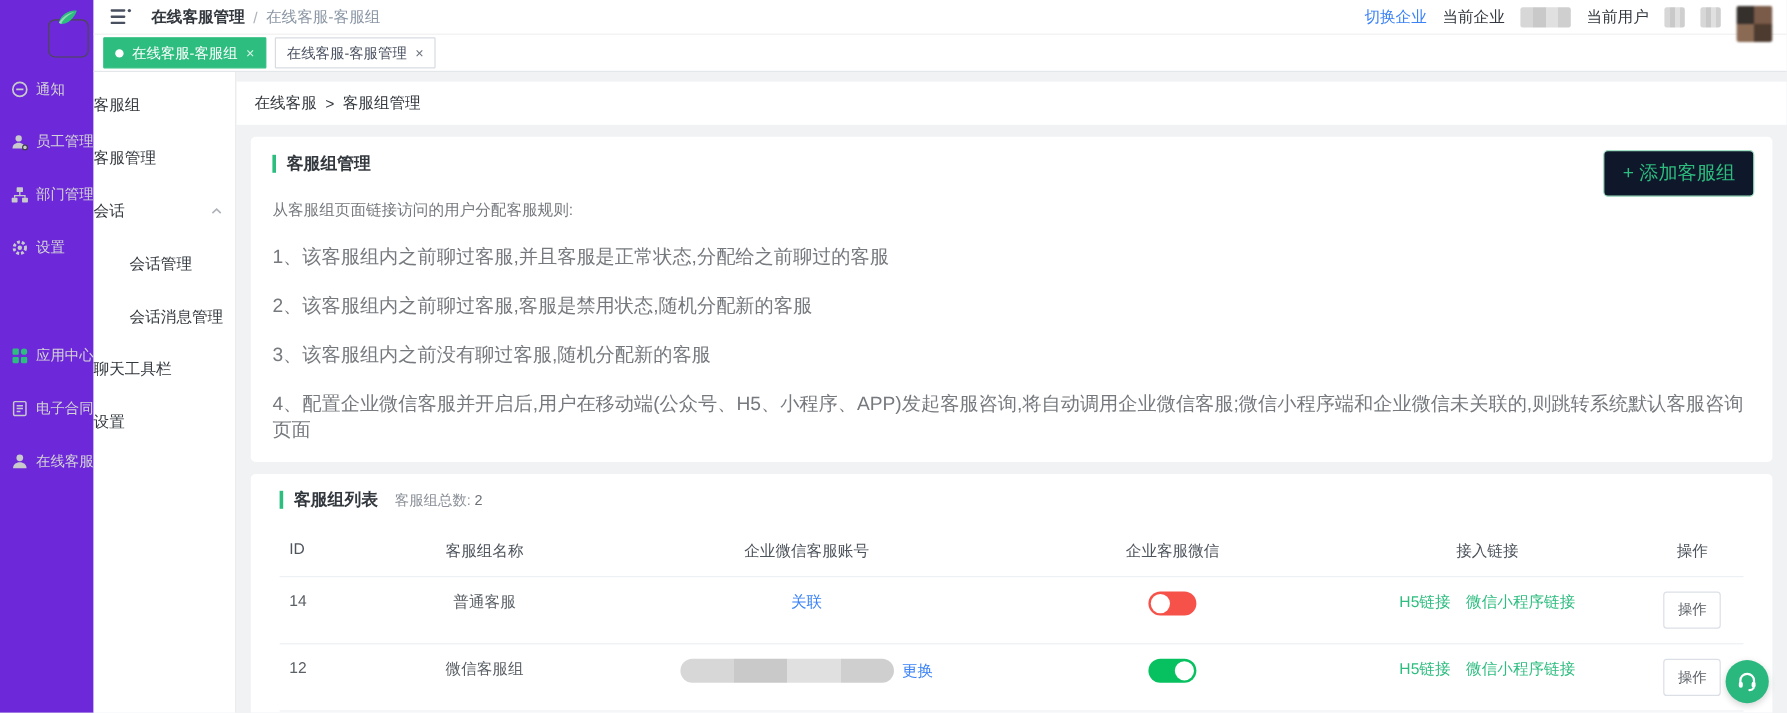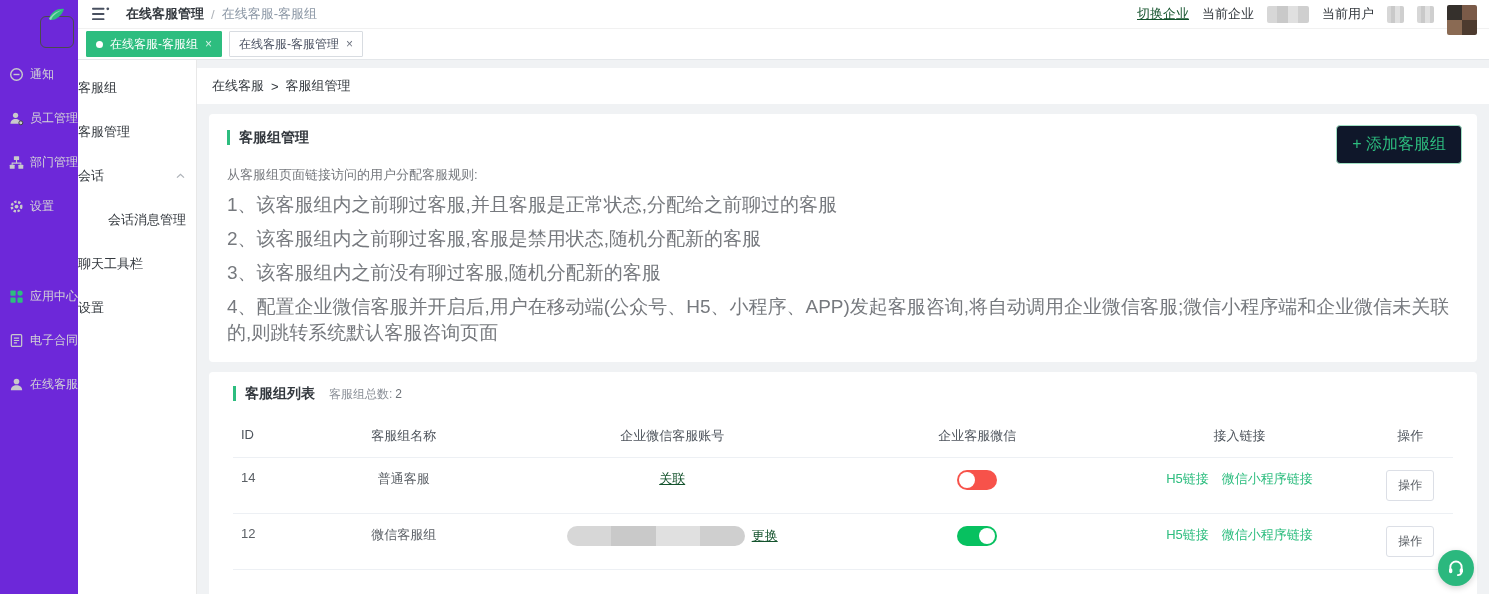--- a/index.html
+++ b/index.html
@@ -22,21 +22,21 @@
   .right{flex:1;display:flex;flex-direction:column;min-width:0;}
 
   .topbar{height:28px;background:#fff;border-bottom:1px solid #f1f1f1;display:flex;
           align-items:center;padding:0 12px 0 14px;position:relative;z-index:3;}
   .hamburger{width:18px;height:14px;display:inline-flex;cursor:pointer;}
   .crumb{display:flex;align-items:center;gap:7px;margin-left:16px;font-size:13px;}
   .crumb-root{color:#33383e;font-weight:bold;}
   .crumb-sep{color:#aeb3b9;}
   .crumb-cur{color:#8b97a5;}
   .topbar-right{margin-left:auto;display:flex;align-items:center;gap:13px;font-size:13px;color:#33383e;}
-  .green-link{color:#14532d;cursor:pointer;text-decoration:underline;}
+  .green-link{color:#3b82f6;cursor:pointer;}
   .censor{background:linear-gradient(90deg,#d7d7d7 25%,#c9c9c9 25% 50%,#e0e0e0 50% 75%,#cfcfcf 75%);
           filter:blur(.6px);border-radius:2px;}
   .censor-co{width:42px;height:17px;}
   .censor-u1{width:17px;height:17px;}
   .censor-u2{width:17px;height:17px;}
   .avatar{width:30px;height:30px;position:relative;top:6px;border-radius:2px;filter:blur(.7px);
           background-image:linear-gradient(90deg,#35302c 50%,#7a5a48 50%),linear-gradient(90deg,#8a6a53 50%,#4d3b2f 50%);
           background-size:100% 50%;background-repeat:no-repeat;background-position:top,bottom;}
 
   .tabstrip{height:30px;background:#fff;border-bottom:1px solid #e4e7ea;display:flex;
@@ -57,21 +57,21 @@
   .content{flex:1;min-width:0;background:#f0f2f4;position:relative;overflow:hidden;}
   .crumbbar{height:36px;margin-top:8px;background:#fff;display:flex;align-items:center;gap:7px;
             padding-left:15px;font-size:13px;color:#33383e;}
   .card{background:#fff;border-radius:4px;margin:10px 12px 0;}
   .manage-card{padding:14px 18px 16px;position:relative;}
   .card-title{display:inline-block;font-size:14px;font-weight:bold;color:#33383e;
               border-left:3px solid #2dbd7f;padding-left:9px;line-height:15px;}
   .add-btn{position:absolute;top:11px;right:15px;border:1px solid #9fdfc3;background:#0f172a;
            color:#2dbd7f;font-size:16px;padding:8px 15px;border-radius:4px;cursor:pointer;font-family:inherit;}
   .intro{margin:20px 0 0;font-size:13px;color:#76797e;}
-  .rule{margin:8px 0 0;font-size:19px;color:#76797e;}
+  .rule{margin:20px 0 0;font-size:16px;color:#76797e;}
 
   .list-card{padding:14px 24px 18px;min-height:262px;box-sizing:border-box;}
   .list-head{display:flex;align-items:baseline;}
   .count{margin-left:14px;font-size:12px;color:#8a8f97;}
   .count b{font-weight:normal;color:#6d7278;margin-left:3px;}
   .tbl{margin-top:12px;font-size:13px;}
   .tr{display:flex;border-bottom:1px solid #edf0f4;}
   .tr.head{color:#4e545c;padding:12px 0;}
   .tr.row{padding:12px 0;color:#5b6066;}
   .c1{width:6%;padding-left:8px;box-sizing:border-box;}
@@ -231,20 +231,23 @@
         <div class="ss-item">
             <span>客服管理</span>
           </div>
         <div class="ss-item">
           <span>会话</span>
           <svg class="ss-caret" viewBox="0 0 9 6" fill="none" stroke="#aeb3b9" stroke-width="1.3">
               <path d="M1 4.6 4.5 1.3 8 4.6"></path>
             </svg>
         </div>
         <div class="ss-item child">
+            <span>会话管理</span>
+          </div>
+        <div class="ss-item child">
             <span>会话消息管理</span>
           </div>
         <div class="ss-item">
             <span>聊天工具栏</span>
           </div>
         <div class="ss-item">
             <span>设置</span>
           </div>
       </aside>
 

